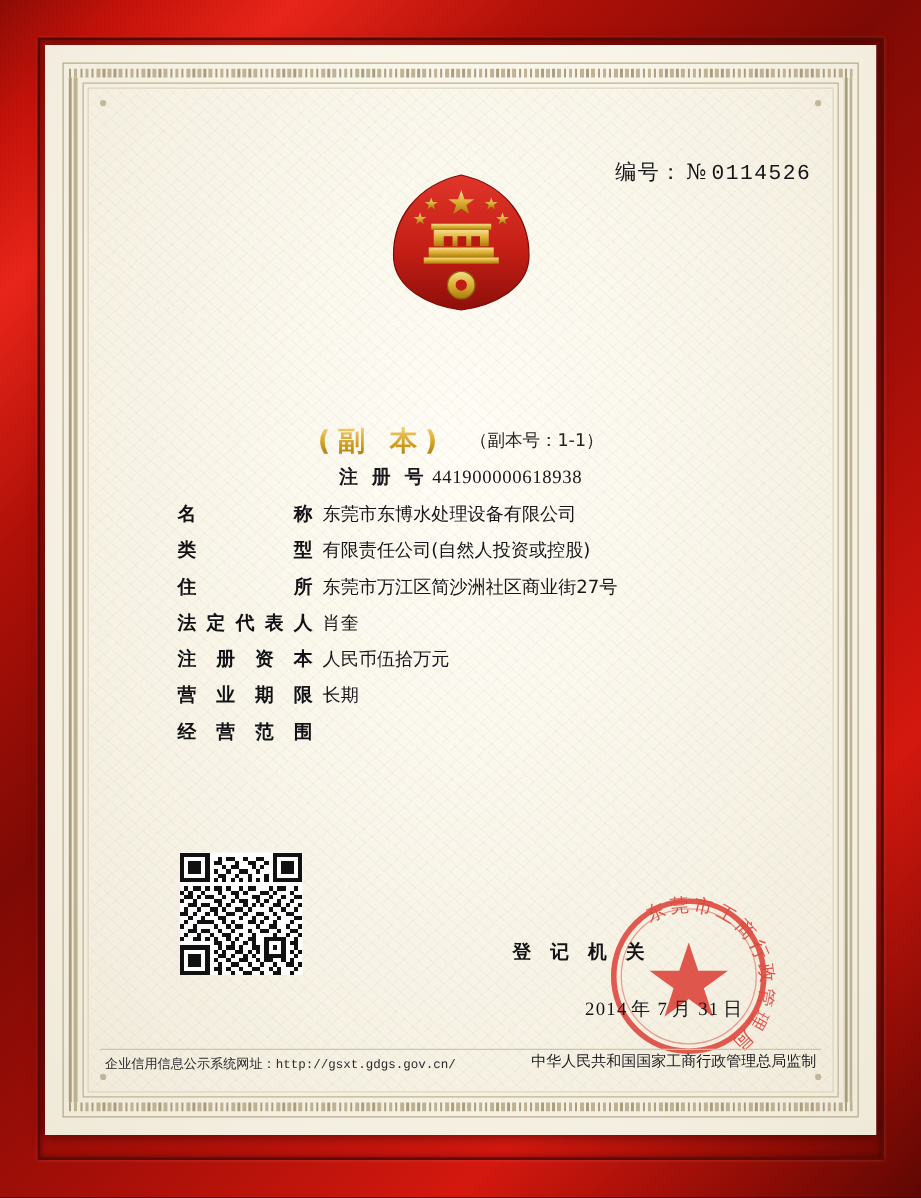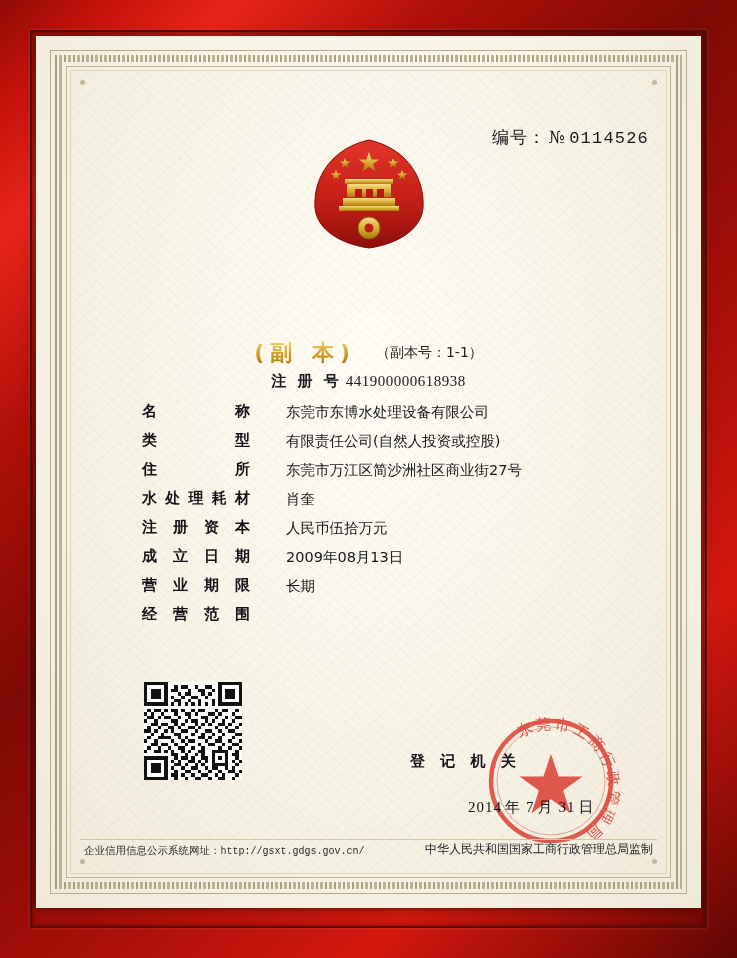--- a/index.html
+++ b/index.html
@@ -211,21 +211,20 @@
     text-align: justify;
     text-align-last: justify;
     padding-right: 8px;
   }
   .field-value {
     flex: 1;
     font-family: "DejaVu Sans", sans-serif;
     font-size: 14.5px;
     color: #16161a;
     line-height: 1.45;
-    margin-left: 28px;
   }
   .field-row.scope .field-value {
     font-size: 12.5px;
     line-height: 1.5;
     text-align: justify;
   }
 
   
   .qr {
     position: absolute;
@@ -379,30 +378,26 @@
         </div>
         <div class="field-row">
           <div class="field-label">类　型</div>
           <div class="field-value">有限责任公司(自然人投资或控股)</div>
         </div>
         <div class="field-row">
           <div class="field-label">住　所</div>
           <div class="field-value">东莞市万江区简沙洲社区商业街27号</div>
         </div>
         <div class="field-row">
-          <div class="field-label">水处理耗材</div>
+          <div class="field-label">法定代表人</div>
           <div class="field-value">肖奎</div>
         </div>
         <div class="field-row">
           <div class="field-label">注 册 资 本</div>
           <div class="field-value">人民币伍拾万元</div>
-        </div>
-        <div class="field-row">
-          <div class="field-label">成 立 日 期</div>
-          <div class="field-value">2009年08月13日</div>
         </div>
         <div class="field-row">
           <div class="field-label">营 业 期 限</div>
           <div class="field-value">长期</div>
         </div>
         <div class="field-row scope">
           <div class="field-label">经 营 范 围</div>
         </div>
       </div>
 

